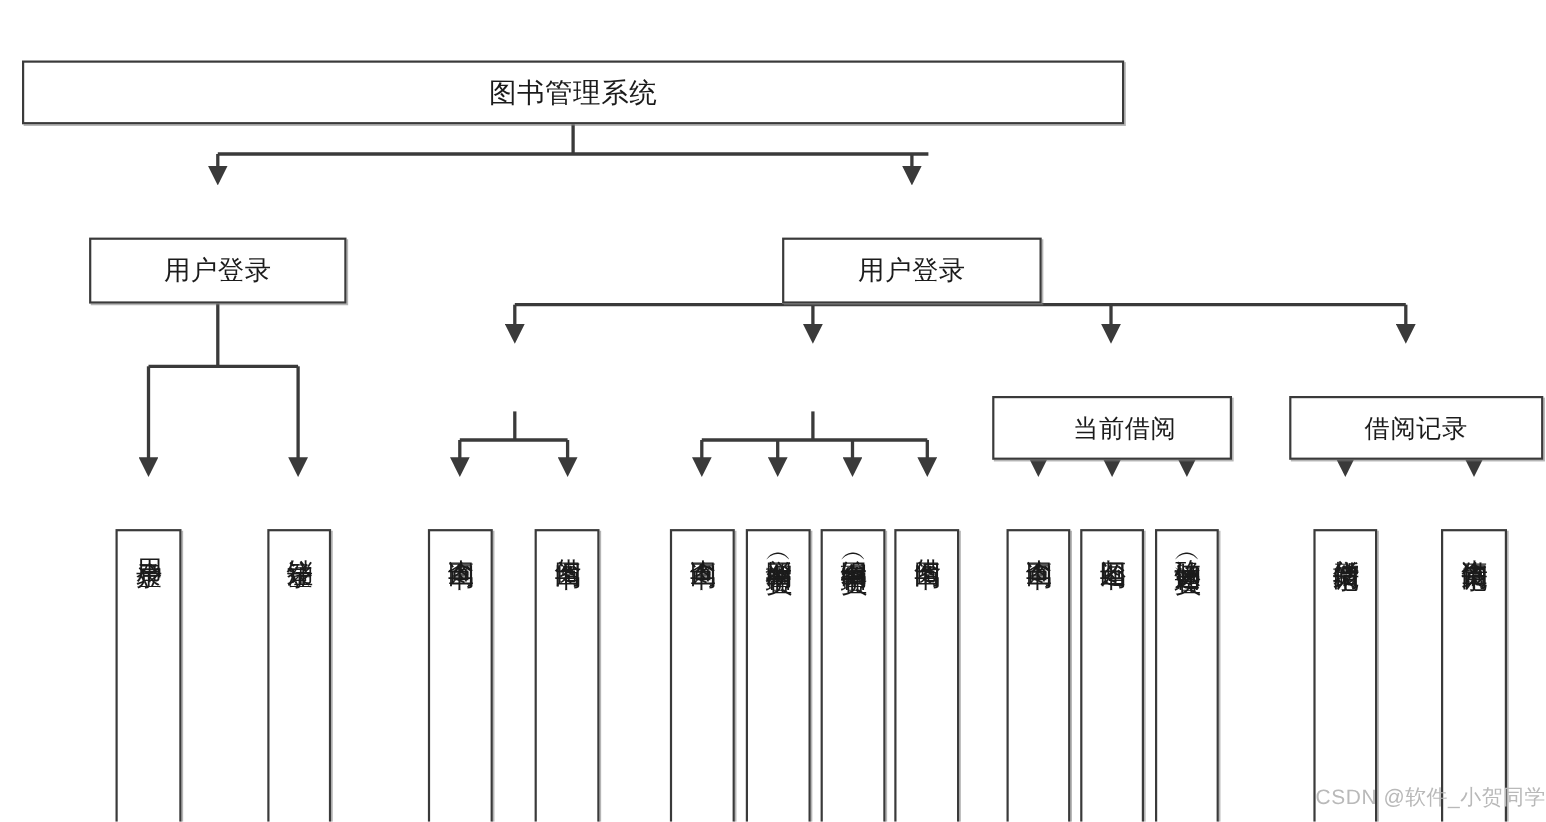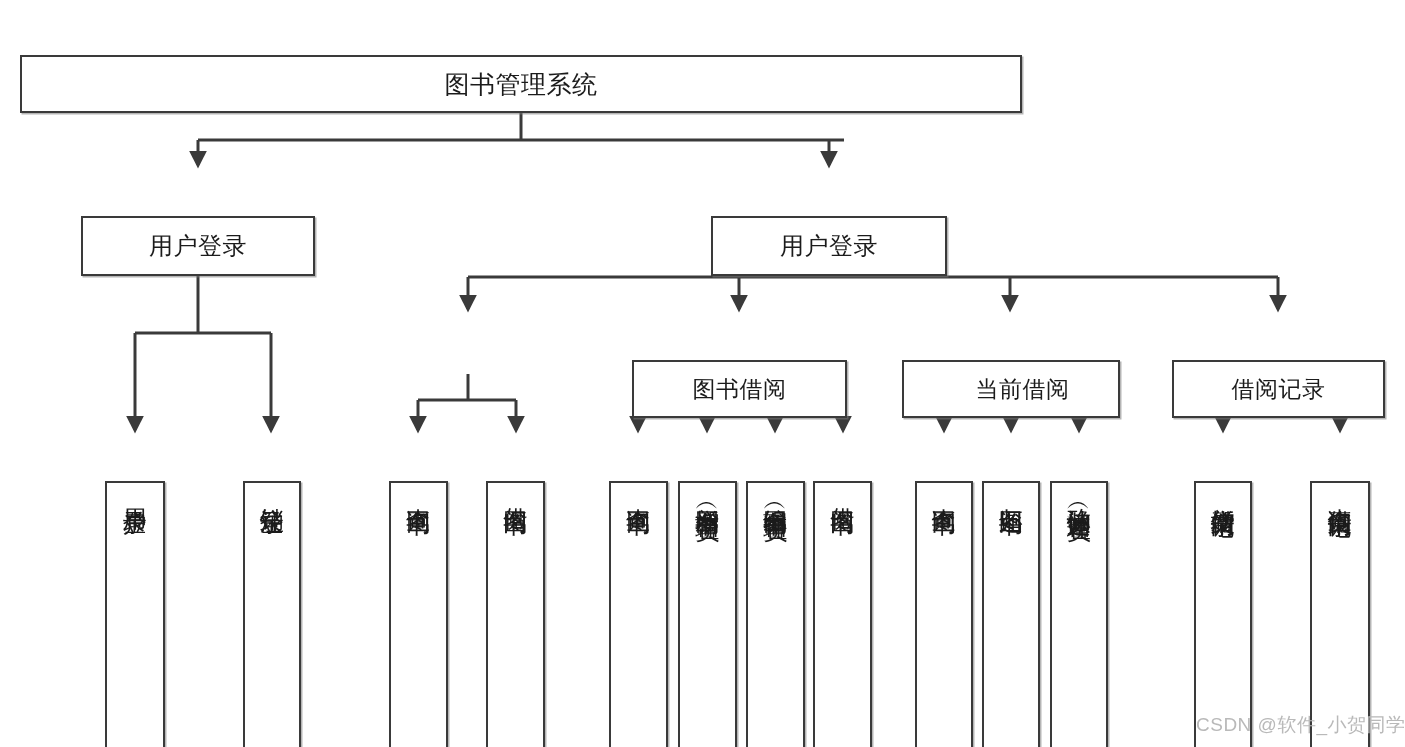--- a/index.html
+++ b/index.html
@@ -125,27 +125,24 @@
     <span class="node-label">图书管理系统</span>
   </div>
 
   <div class="node lvl2" style="left: 81px; top: 172px; width: 234px; height: 60px;">
     <span class="node-label">用户登录</span>
   </div>
   <div class="node lvl2" style="left: 711px; top: 172px; width: 236px; height: 60px;">
     <span class="node-label">用户登录</span>
   </div>
 
-  <div class="node lvl3" style="left: 632px; top: 316px; width: 215px; height: 58px;">
-    <span class="node-label">图书借阅</span>
-  </div>
   <div class="node lvl3" style="left: 902px; top: 316px; width: 218px; height: 58px; padding-left: 23px;">
     <span class="node-label">当前借阅</span>
   </div>
-  <div class="node lvl3" style="left: 1172px; top: 316px; width: 213px; height: 58px;">
+  <div class="node lvl3" style="left: 1172px; top: 316px; width: 231px; height: 58px;">
     <span class="node-label">借阅记录</span>
   </div>
 
   <div class="node leaf" style="left: 105px; top: 437px; width: 60px; height: 297px;">
     <span class="node-label">用户登录</span>
   </div>
   <div class="node leaf" style="left: 243px; top: 437px; width: 58px; height: 297px;">
     <span class="node-label">注销登录</span>
   </div>
   <div class="node leaf" style="left: 389px; top: 437px; width: 59px; height: 297px;">

